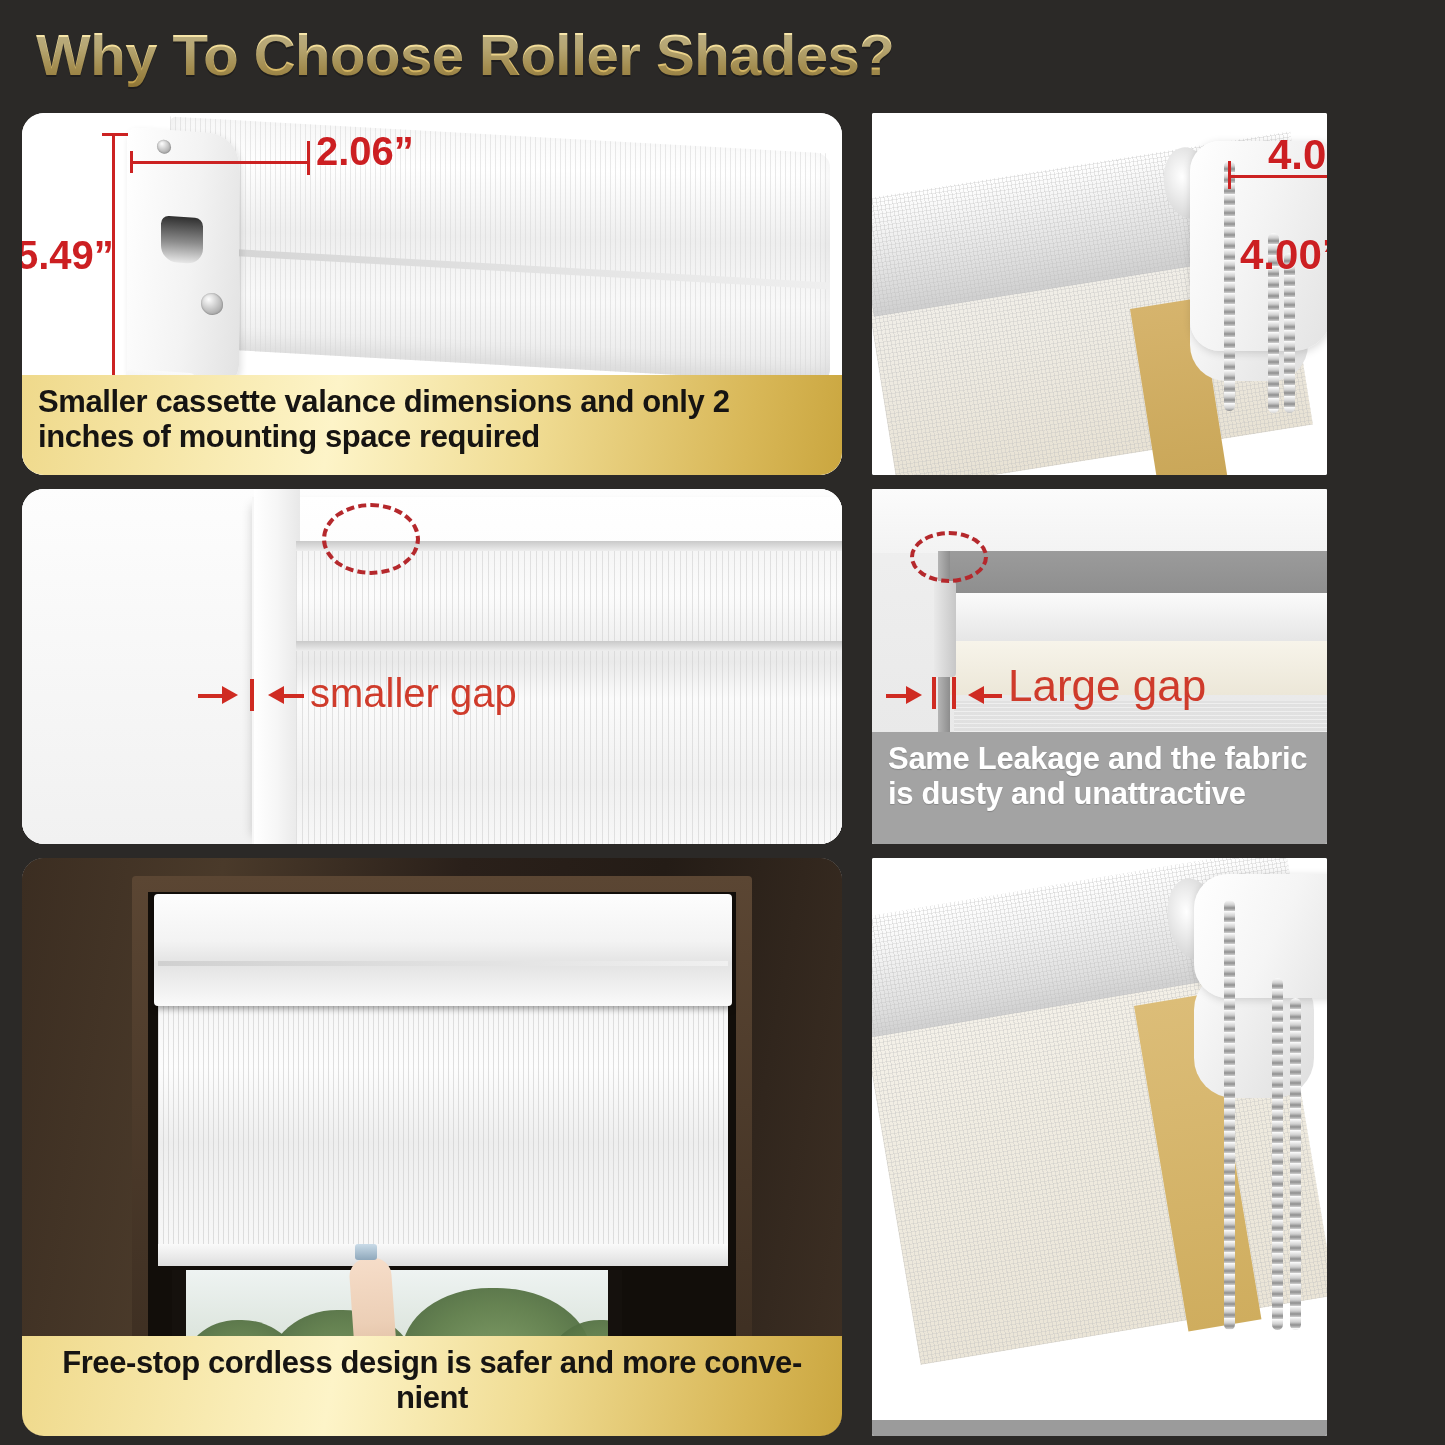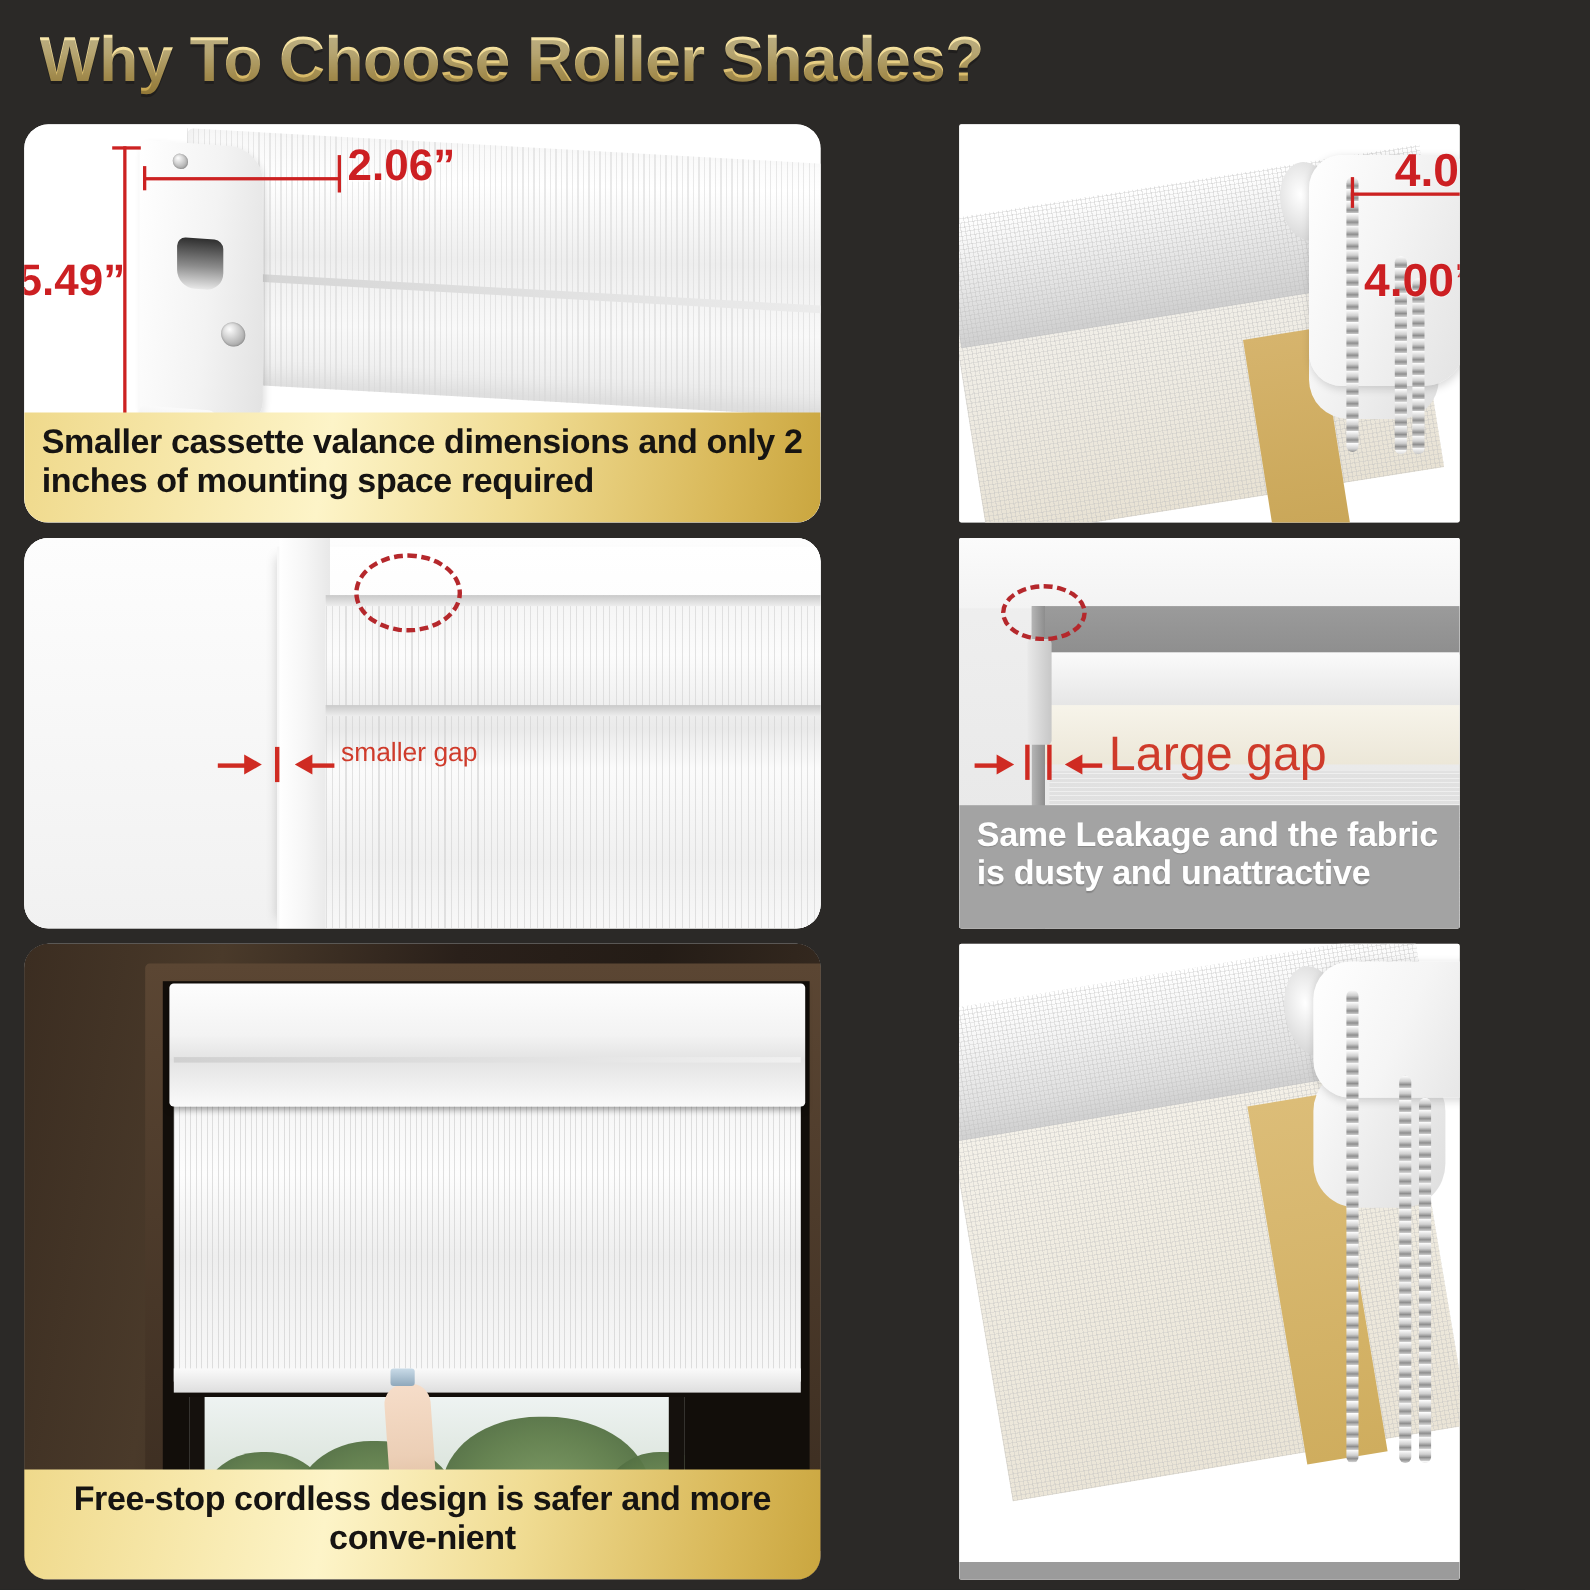--- a/index.html
+++ b/index.html
@@ -39,21 +39,21 @@
     text-shadow: 0 2px 0 rgba(0,0,0,0.25);
     white-space: nowrap;
   }
 
   
   .panel {
     position: absolute;
     overflow: hidden;
     background: #ffffff;
   }
-  .panel.left  { left: 22px;  width: 724px; border-radius: 22px; }
+  .panel.left  { left: 22px;  width: 820px; border-radius: 22px; }
   .panel.right { left: 872px; width: 455px; border-radius: 2px; }
 
   .row1 { top: 113px; height: 362px; }
   .row2 { top: 489px; height: 355px; }
   .row3 { top: 858px; height: 578px; text-align: center; }
 
   .panel-art {
     position: absolute;
     left: 0; top: 0; right: 0; bottom: 0;
   }
@@ -454,21 +454,21 @@
       <div class="p3-rail" style="top:52px;"></div>
       <div class="p3-rail" style="top:152px;"></div>
 
       <div class="dash-ellipse" style="left:300px; top:14px; width:98px; height:72px;"></div>
 
       <div class="arrow-tail" style="left:176px; top:205px; width:26px;"></div>
       <div class="arrow-right" style="left:200px; top:197px;"></div>
       <div class="gap-bar" style="left:228px; top:190px; height:32px;"></div>
       <div class="arrow-left" style="left:246px; top:197px;"></div>
       <div class="arrow-tail" style="left:260px; top:205px; width:22px;"></div>
-      <div class="gap-label" style="left:288px; top:182px; font-size:24px;">smaller gap</div>
+      <div class="gap-label" style="left:288px; top:182px; font-size:40px;">smaller gap</div>
     </div>
   </div>
 
   <div class="panel right row2">
     <div class="panel-art">
       <div class="p4-bg"></div>
       <div class="p4-wall"></div>
       <div class="p4-top"></div>
       <div class="p4-darkbeam"></div>
       <div class="p4-lightbeam"></div>

